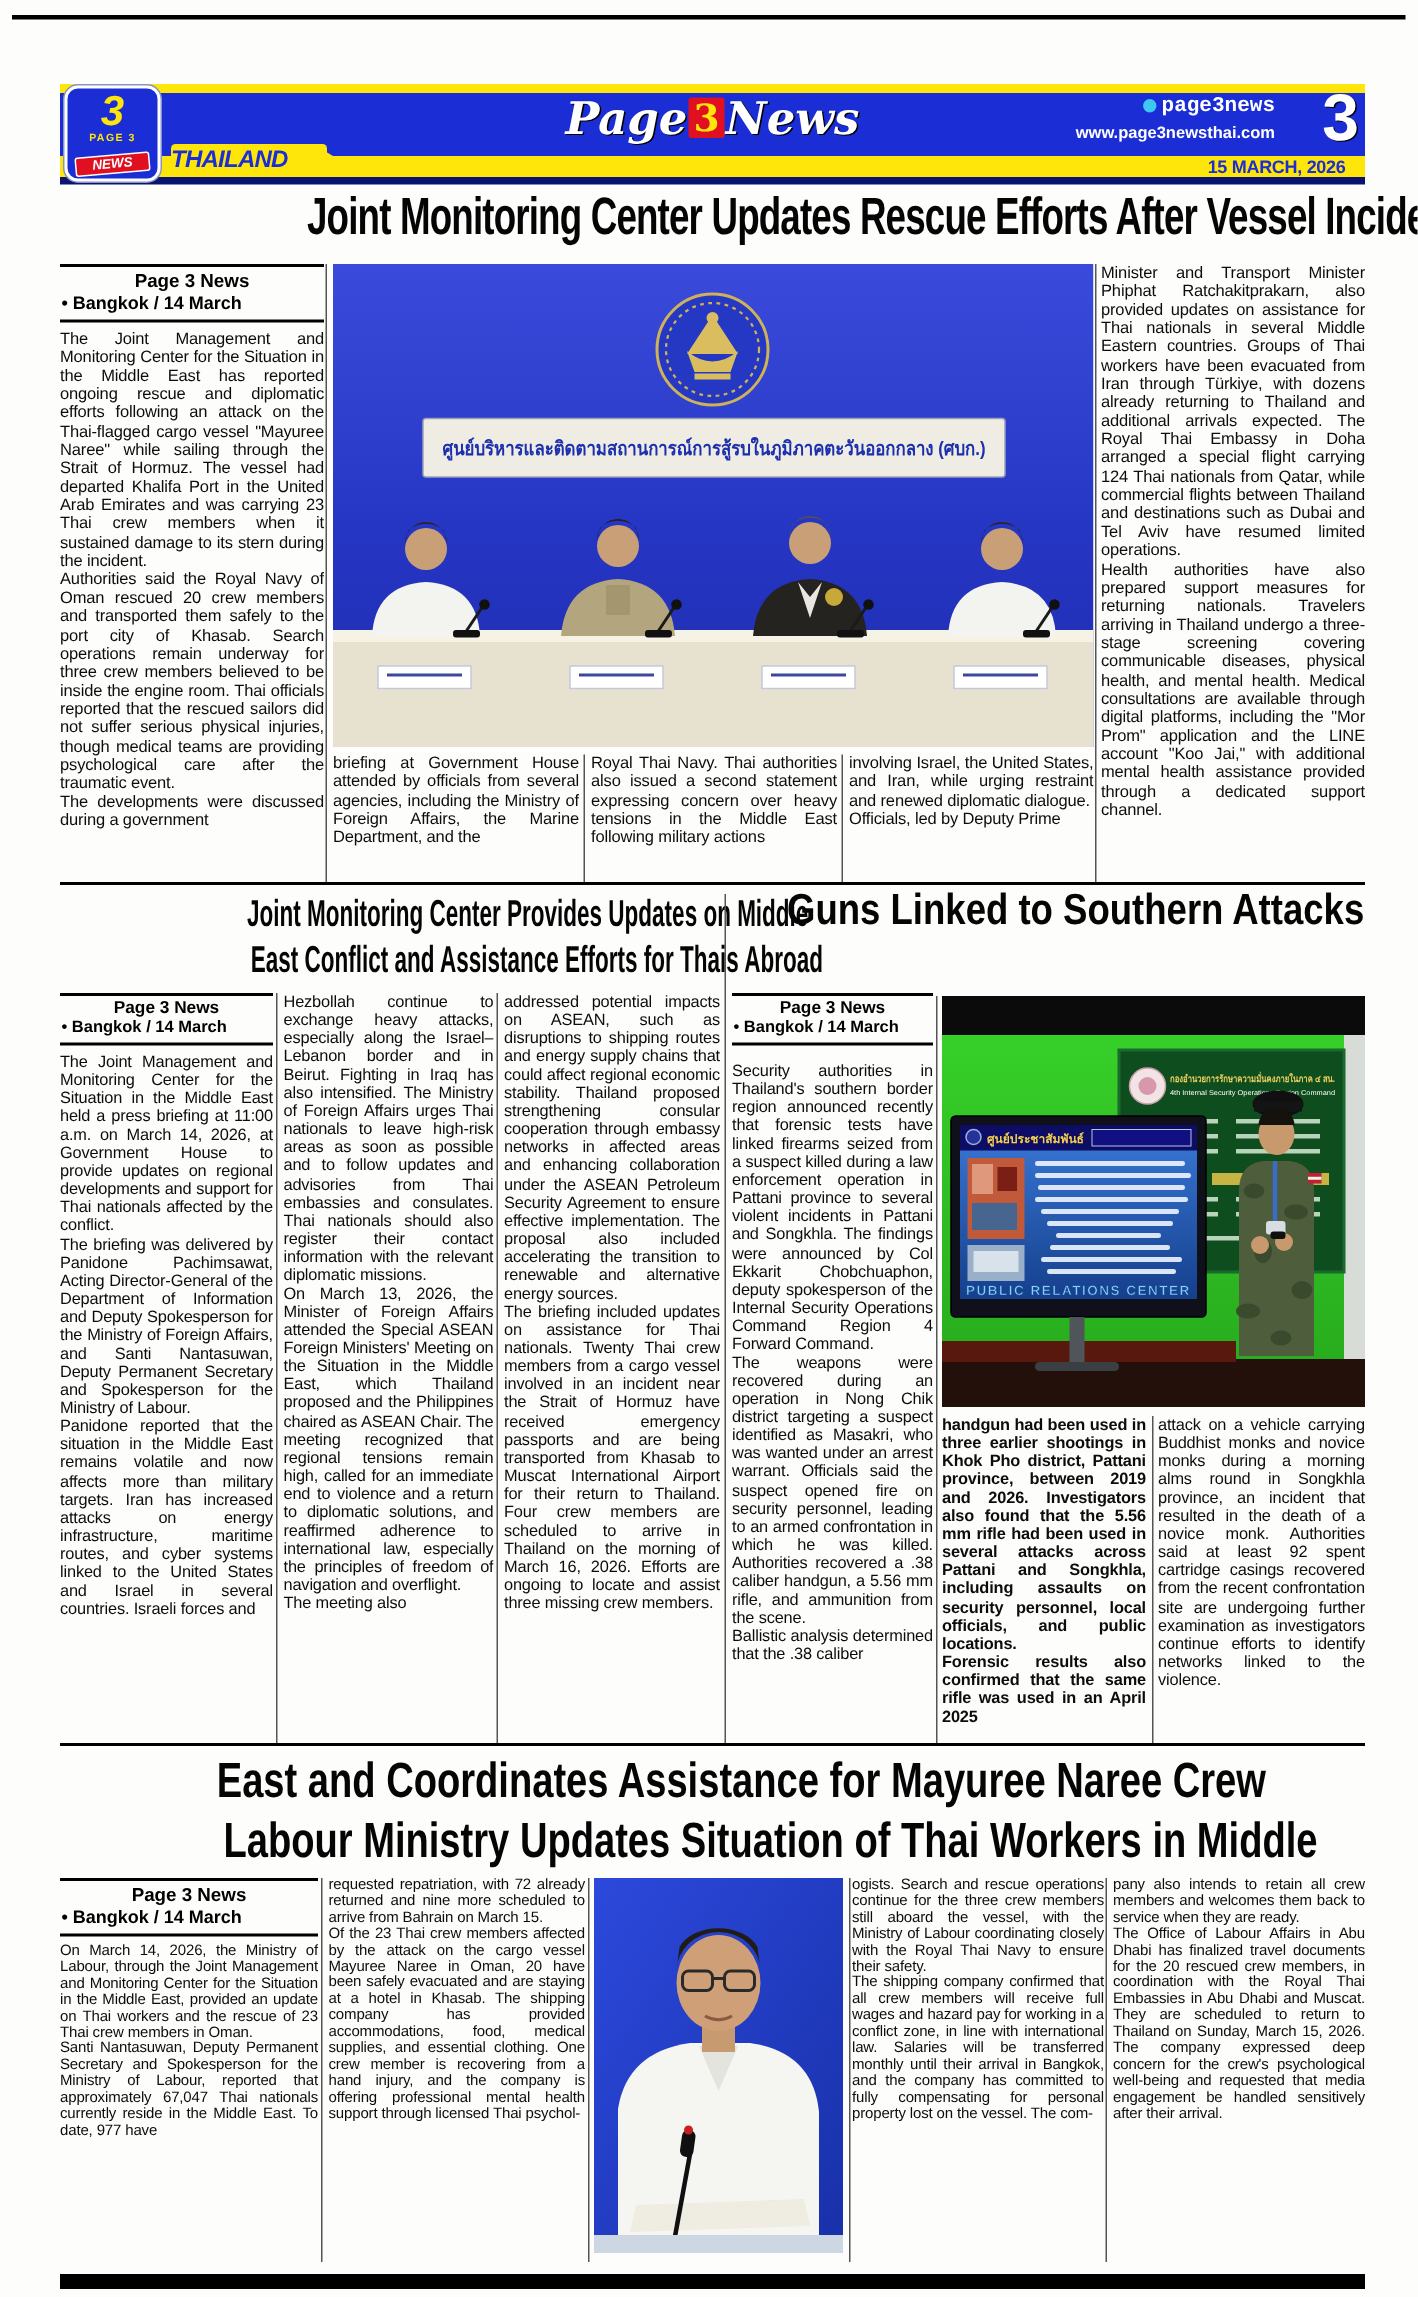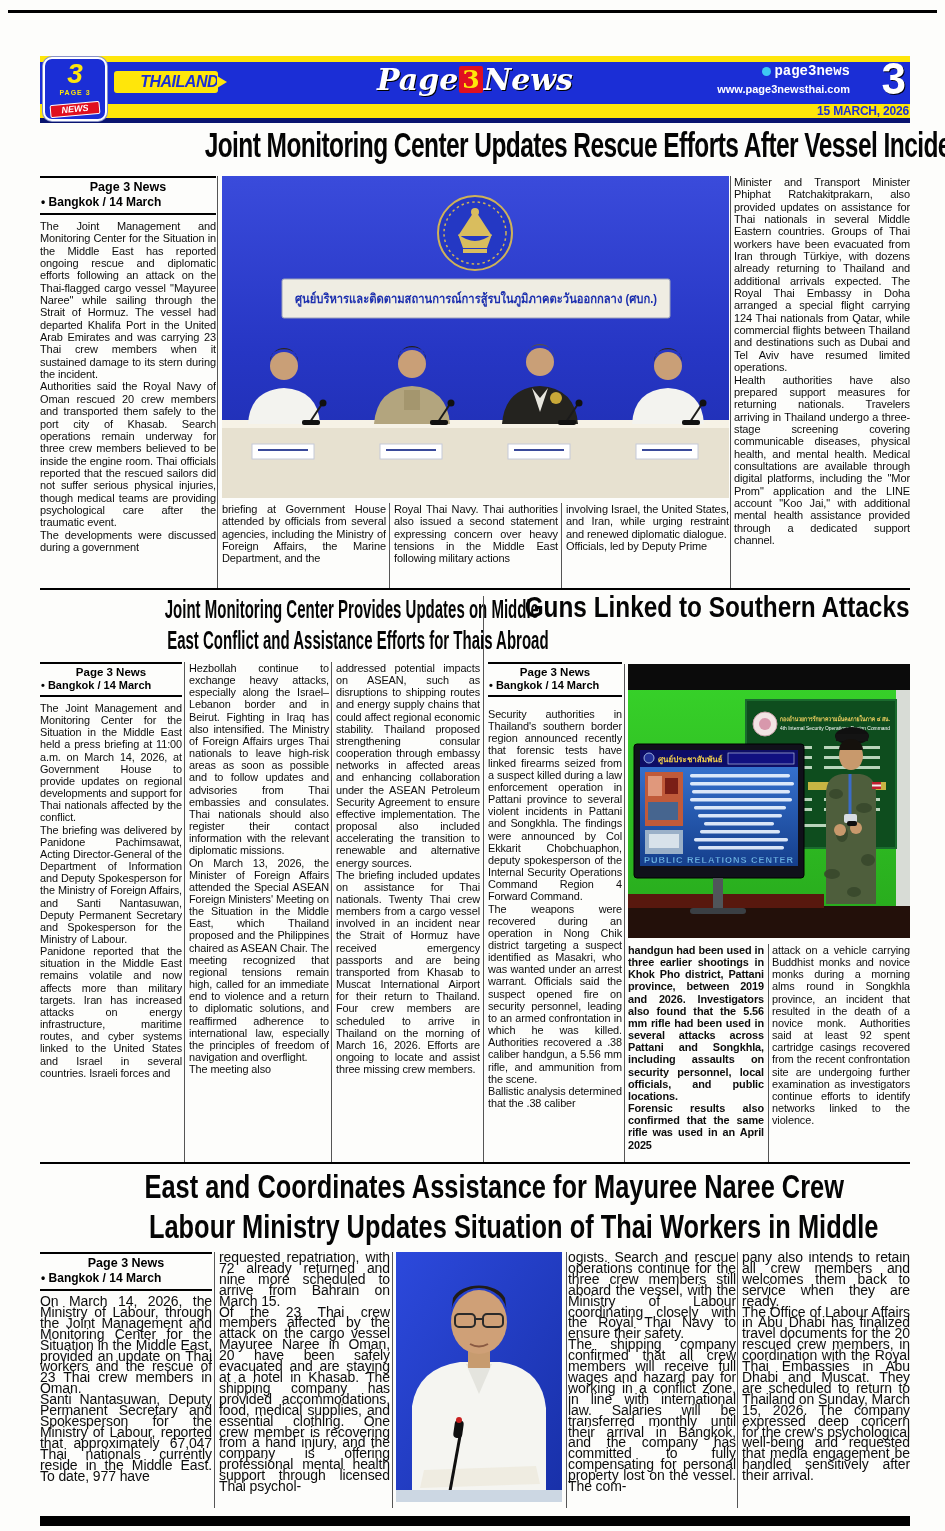--- a/index.html
+++ b/index.html
@@ -4,26 +4,26 @@
 <style>
   html,body{margin:0;padding:0;}
   body{width:945px;height:1531px;position:relative;background:#fdfdfb;font-family:"Liberation Sans",sans-serif;overflow:hidden;}
   .abs{position:absolute;}
   
   #header{left:40px;top:56px;width:870px;height:66px;}
   .ytop{position:absolute;left:0;top:0;width:100%;height:6px;background:#ffe60a;}
   .blueband{position:absolute;left:0;top:6px;width:100%;height:42px;background:#1b2ed6;}
   .ybot{position:absolute;left:0;top:48px;width:100%;height:14px;background:#ffe60a;}
   .navyline{position:absolute;left:0;top:62px;width:100%;height:5px;background:#0a1470;}
-  .date{position:absolute;right:1px;top:0;font-weight:bold;font-size:12px;line-height:14px;color:#1b2ed6;letter-spacing:-0.2px;}
+  .date{position:absolute;right:13px;top:0;font-weight:bold;font-size:12px;line-height:14px;color:#1b2ed6;letter-spacing:-0.2px;}
   .logo{position:absolute;left:3px;top:1px;width:60px;height:60px;background:#1b2ed6;border:2px solid #fff;border-radius:9px;box-shadow:0 0 0 1px #8892c8;text-align:center;}
   .logo3{font-weight:bold;font-style:italic;font-size:28px;line-height:28px;color:#ffe60a;margin-top:1px;}
   .logopage{font-weight:bold;font-size:7px;letter-spacing:1px;color:#ffe60a;line-height:9px;}
   .logonews{position:absolute;bottom:3px;left:5px;right:5px;background:#e01020;color:#fff;font-weight:bold;font-style:italic;font-size:9px;line-height:11px;border:1px solid #fff;border-radius:2px;transform:rotate(-5deg);}
-  .thailand{position:absolute;left:74px;top:15px;width:104px;height:22px;background:#ffe60a;color:#1b2ed6;font-weight:bold;font-style:italic;font-size:16px;line-height:22px;text-align:right;letter-spacing:-0.5px;border-radius:3px;}
+  .thailand{position:absolute;left:74px;top:40px;width:104px;height:22px;background:#ffe60a;color:#1b2ed6;font-weight:bold;font-style:italic;font-size:16px;line-height:22px;text-align:left;letter-spacing:-0.5px;border-radius:3px;}
   .thailand:after{content:"";position:absolute;right:-9px;top:5px;border-left:10px solid #ffe60a;border-top:6px solid transparent;border-bottom:6px solid transparent;}
   .mast{position:absolute;left:0;right:0;top:7px;text-align:center;color:#fff;font-family:"DejaVu Serif",serif;font-weight:bold;font-style:italic;font-size:30px;line-height:34px;text-shadow:1px 1px 0 #000;}
   .mast .red3{display:inline-block;background:#e01020;color:#ffe60a;font-style:normal;font-size:25px;line-height:27px;padding:0 3px;margin:0 1px;transform:translateY(-2px);text-shadow:none;border-radius:2px;}
   .social{position:absolute;right:60px;top:9px;color:#fff;font-weight:bold;font-size:14px;line-height:12px;font-family:Liberation Mono, monospace;}
   .dot{display:inline-block;width:9px;height:9px;border-radius:50%;background:#3ec7f2;margin-right:3px;vertical-align:-1px;}
   .website{position:absolute;right:60px;top:27px;color:#fff;font-weight:bold;font-size:11px;line-height:12px;}
   .bignum{position:absolute;right:4px;top:-1px;color:#fff;font-weight:bold;font-size:44px;line-height:48px;text-shadow:1px 1px 0 #001;}
   
   .hl{text-align:center;color:#050505;}
   .hl>span{display:inline-block;white-space:nowrap;font-weight:bold;transform-origin:center;}
@@ -37,21 +37,21 @@
   #h4 span{display:inline-block;white-space:nowrap;font-weight:bold;transform:scaleX(0.77);transform-origin:center;}
   
   .byline{border-top:2px solid #000;border-bottom:2px solid #000;padding:1px 0 3px;margin-bottom:5px;}
   .byline .s{text-align:center;font-weight:bold;font-size:12.5px;line-height:16px;color:#000;}
   .byline .l{font-weight:bold;font-size:12px;line-height:15px;color:#000;padding-left:1px;}
   .byline.small .s{font-size:11.5px;line-height:14px;}
   .byline.small .l{font-size:11px;line-height:13px;}
   .coltext{text-align:justify;white-space:pre-line;color:#0c0c0c;overflow:hidden;}
   .bt1{font-size:11px;line-height:12.35px;letter-spacing:-0.1px;}
   .bt2{font-size:10.9px;line-height:12.15px;letter-spacing:-0.1px;}
-  .bt4{font-size:14px;line-height:10.9px;letter-spacing:-0.1px;}
+  .bt4{font-size:10px;line-height:10.9px;letter-spacing:-0.1px;}
   .vrule{background:#555;width:1px;}
   .hrule{background:#000;}
   #botbar{left:40px;top:1516px;width:870px;height:10px;background:#000;}
   #toprule{left:8px;top:10px;width:929px;height:3px;background:#000;}
 </style>
 </head>
 <body>
 
 <div id="toprule" class="abs"></div>
 

